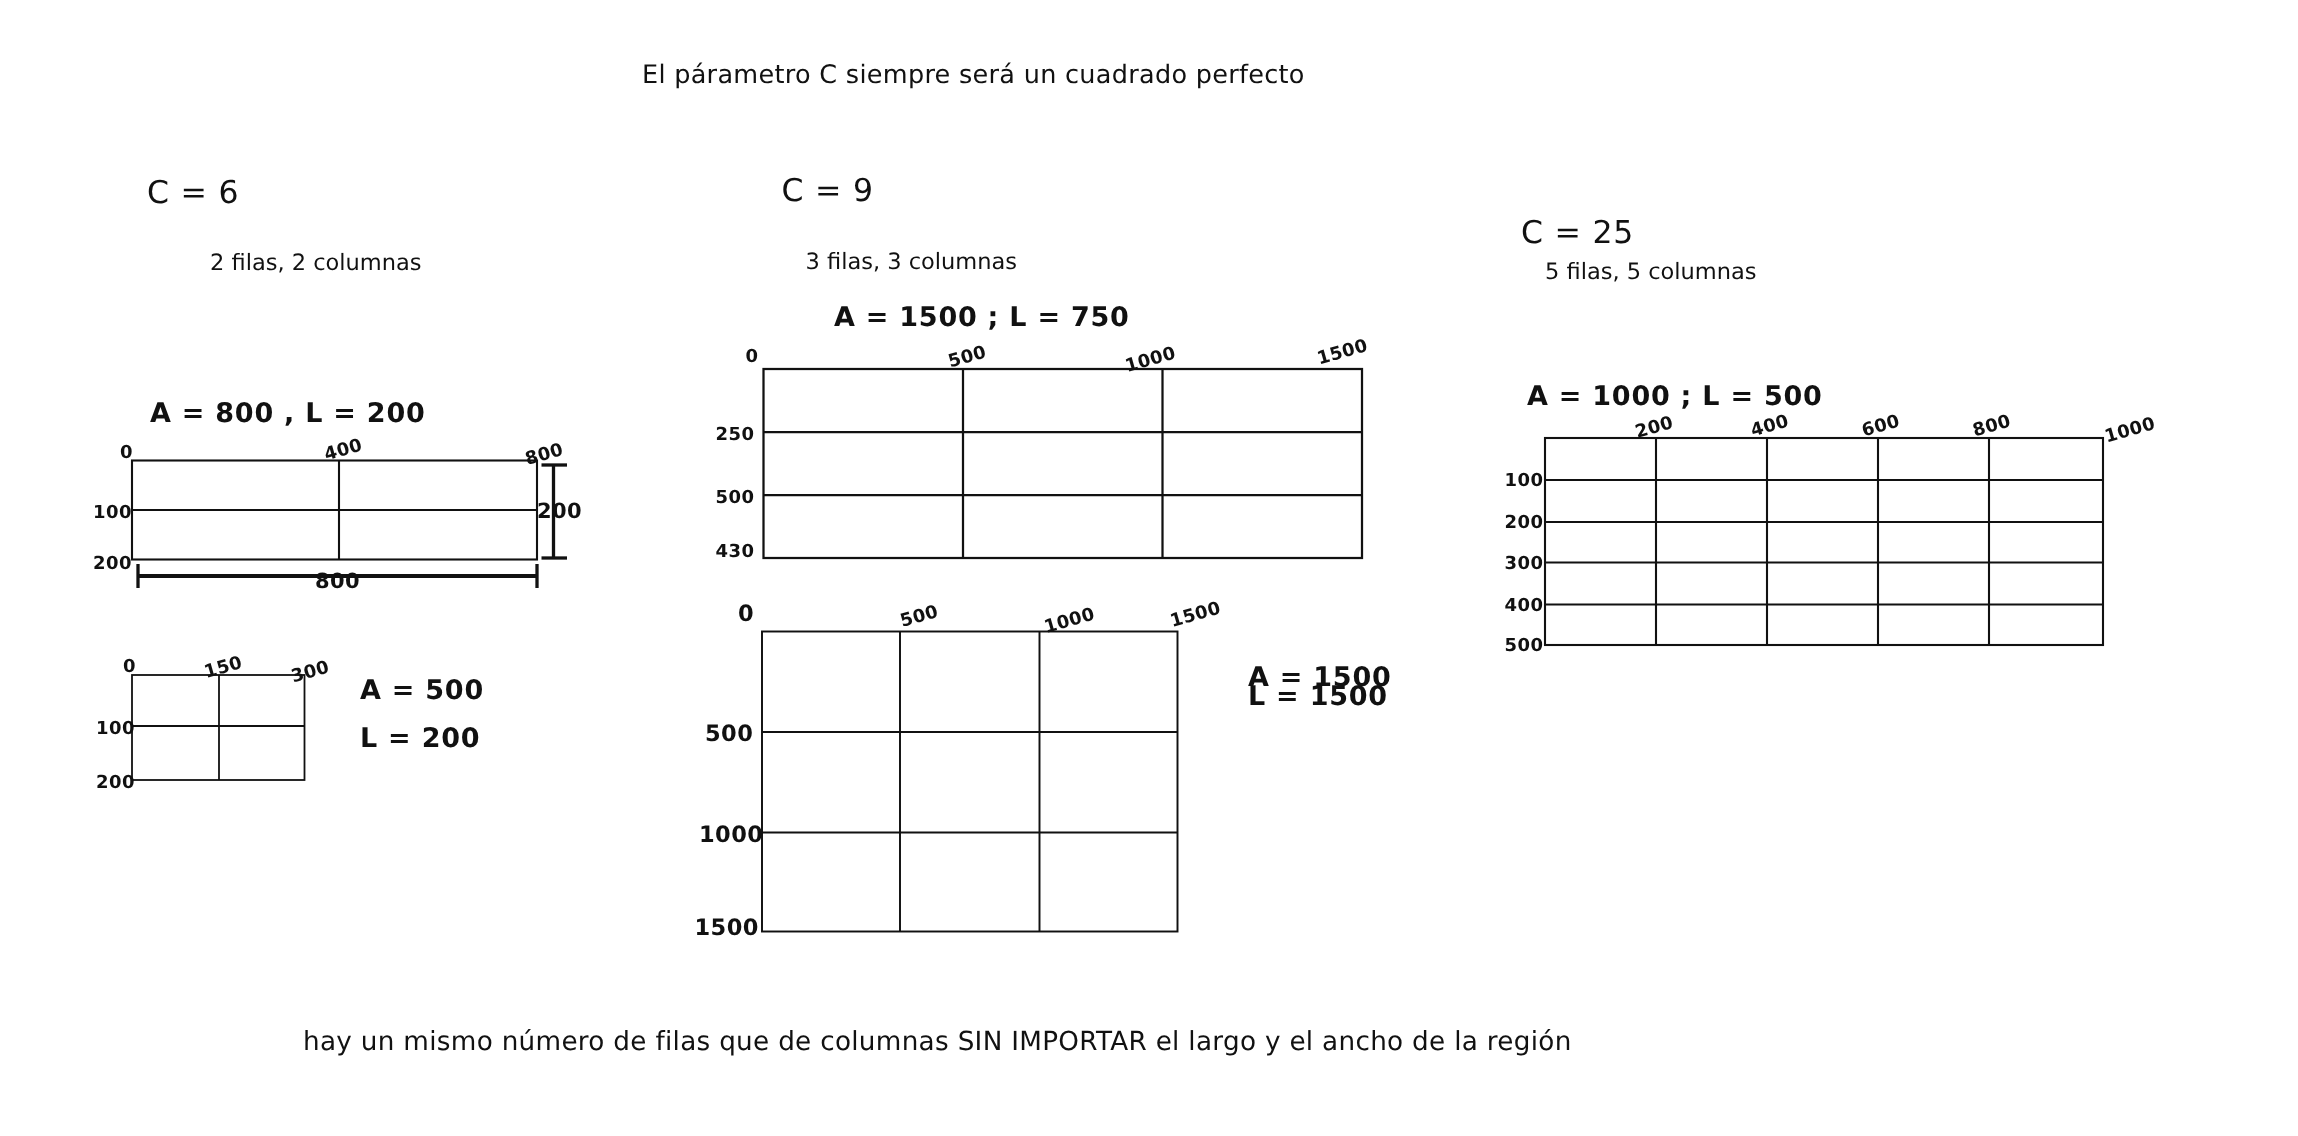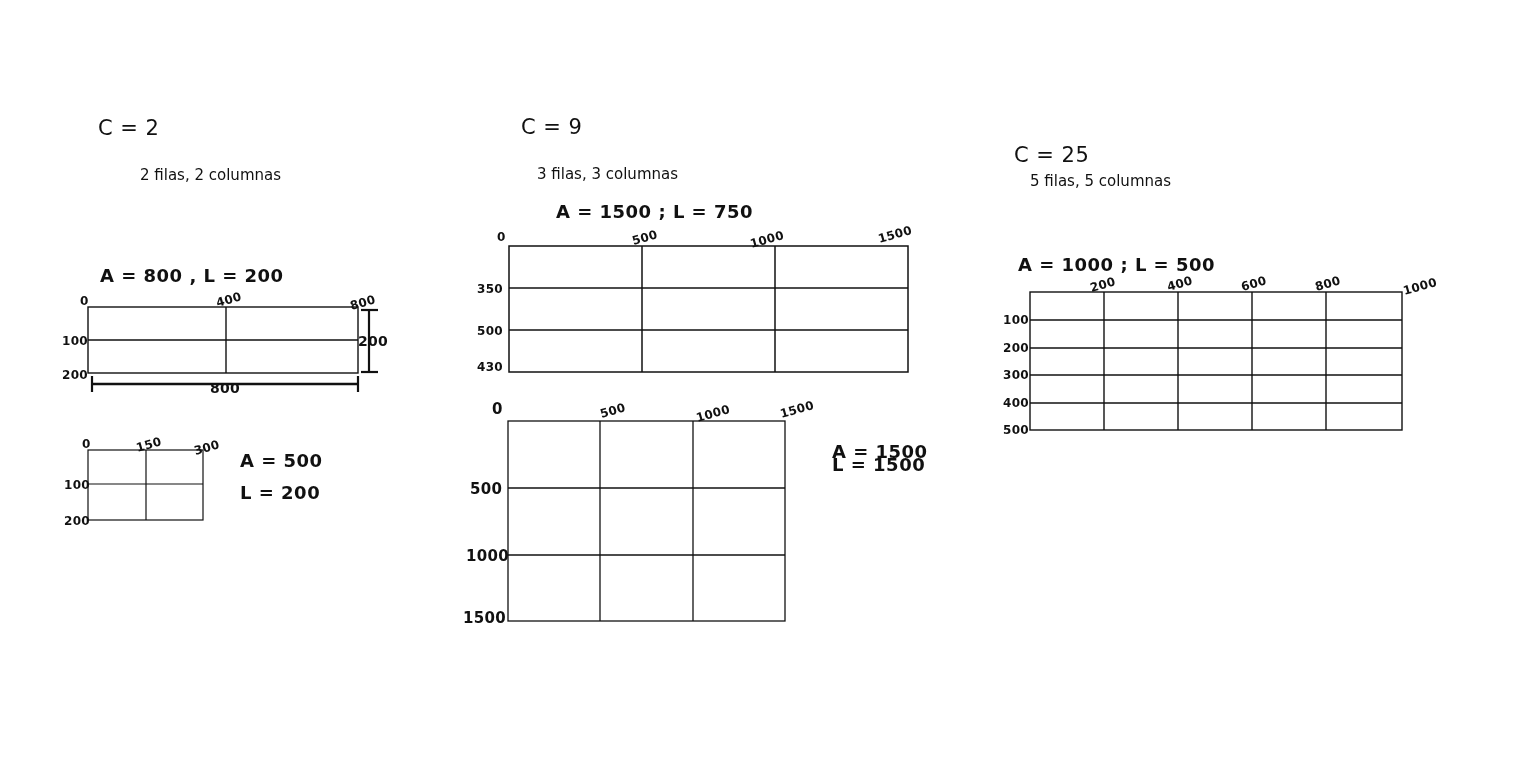--- a/index.html
+++ b/index.html
@@ -52,22 +52,23 @@
     letter-spacing: .2px;
   }
   svg { position: absolute; overflow: visible; }
   .gl { stroke: #111111; fill: none; }
 </style>
 </head>
 <body>
 
 <div id="canvas">
 
+  <div class="abs txt title" style="left:428px; top:42px;">El párametro C siempre será un cuadrado perfecto</div>
 
-  <div class="abs txt cap-big" style="left:98px; top:118px;">C = 2</div>
+  <div class="abs txt cap-big" style="left:98px; top:118px;">C = 6</div>
   <div class="abs txt cap-small" style="left:140px; top:168px;">2 filas, 2 columnas</div>
   <div class="abs txt label-big" style="left:100px; top:243px;margin-top:24px;">A = 800 ,  L = 200</div>
 
   <svg class="abs" style="left:0; top:0; width:1532px; height:757px;">
     <rect class="gl" x="88" y="307" width="270" height="66" stroke-width="1.4"></rect>
     <line class="gl" x1="88" y1="340" x2="358" y2="340" stroke-width="1.4"></line>
     <line class="gl" x1="226" y1="307" x2="226" y2="373" stroke-width="1.4"></line>
 
     <line class="gl" x1="92" y1="384" x2="358" y2="384" stroke-width="2.6"></line>
     <line class="gl" x1="92" y1="376" x2="92" y2="392" stroke-width="2.2"></line>
@@ -107,21 +108,21 @@
     <rect class="gl" x="509" y="246" width="399" height="126" stroke-width="1.5"></rect>
     <line class="gl" x1="509" y1="288" x2="908" y2="288" stroke-width="1.5"></line>
     <line class="gl" x1="509" y1="330" x2="908" y2="330" stroke-width="1.5"></line>
     <line class="gl" x1="642" y1="246" x2="642" y2="372" stroke-width="1.5"></line>
     <line class="gl" x1="775" y1="246" x2="775" y2="372" stroke-width="1.5"></line>
   </svg>
   <div class="abs txt tick" style="left:497px; top:231px;">0</div>
   <div class="abs txt tick tick-rot" style="left:634px; top:235px;">500</div>
   <div class="abs txt tick tick-rot" style="left:752px; top:238px;">1000</div>
   <div class="abs txt tick tick-rot" style="left:880px; top:233px;">1500</div>
-  <div class="abs txt tick" style="left:477px; top:283px;">350</div>
+  <div class="abs txt tick" style="left:477px; top:283px;">250</div>
   <div class="abs txt tick" style="left:477px; top:325px;">500</div>
   <div class="abs txt tick" style="left:477px; top:361px;">430</div>
 
   <svg class="abs" style="left:0; top:0; width:1532px; height:757px;">
     <rect class="gl" x="508" y="421" width="277" height="200" stroke-width="1.3"></rect>
     <line class="gl" x1="508" y1="488" x2="785" y2="488" stroke-width="1.3"></line>
     <line class="gl" x1="508" y1="555" x2="785" y2="555" stroke-width="1.3"></line>
     <line class="gl" x1="600" y1="421" x2="600" y2="621" stroke-width="1.3"></line>
     <line class="gl" x1="693" y1="421" x2="693" y2="621" stroke-width="1.3"></line>
   </svg>
@@ -154,14 +155,15 @@
   <div class="abs txt tick tick-rot" style="left:1169px; top:281px;">400</div>
   <div class="abs txt tick tick-rot" style="left:1243px; top:281px;">600</div>
   <div class="abs txt tick tick-rot" style="left:1317px; top:281px;">800</div>
   <div class="abs txt tick tick-rot" style="left:1405px; top:285px;">1000</div>
   <div class="abs txt tick" style="left:1003px; top:314px;">100</div>
   <div class="abs txt tick" style="left:1003px; top:342px;">200</div>
   <div class="abs txt tick" style="left:1003px; top:369px;">300</div>
   <div class="abs txt tick" style="left:1003px; top:397px;">400</div>
   <div class="abs txt tick" style="left:1003px; top:424px;">500</div>
 
+  <div class="abs txt footer" style="left:202px; top:681px;">hay un mismo número de filas que de columnas SIN IMPORTAR el largo y el ancho de la región</div>
 
 </div>
 
 </body></html>

